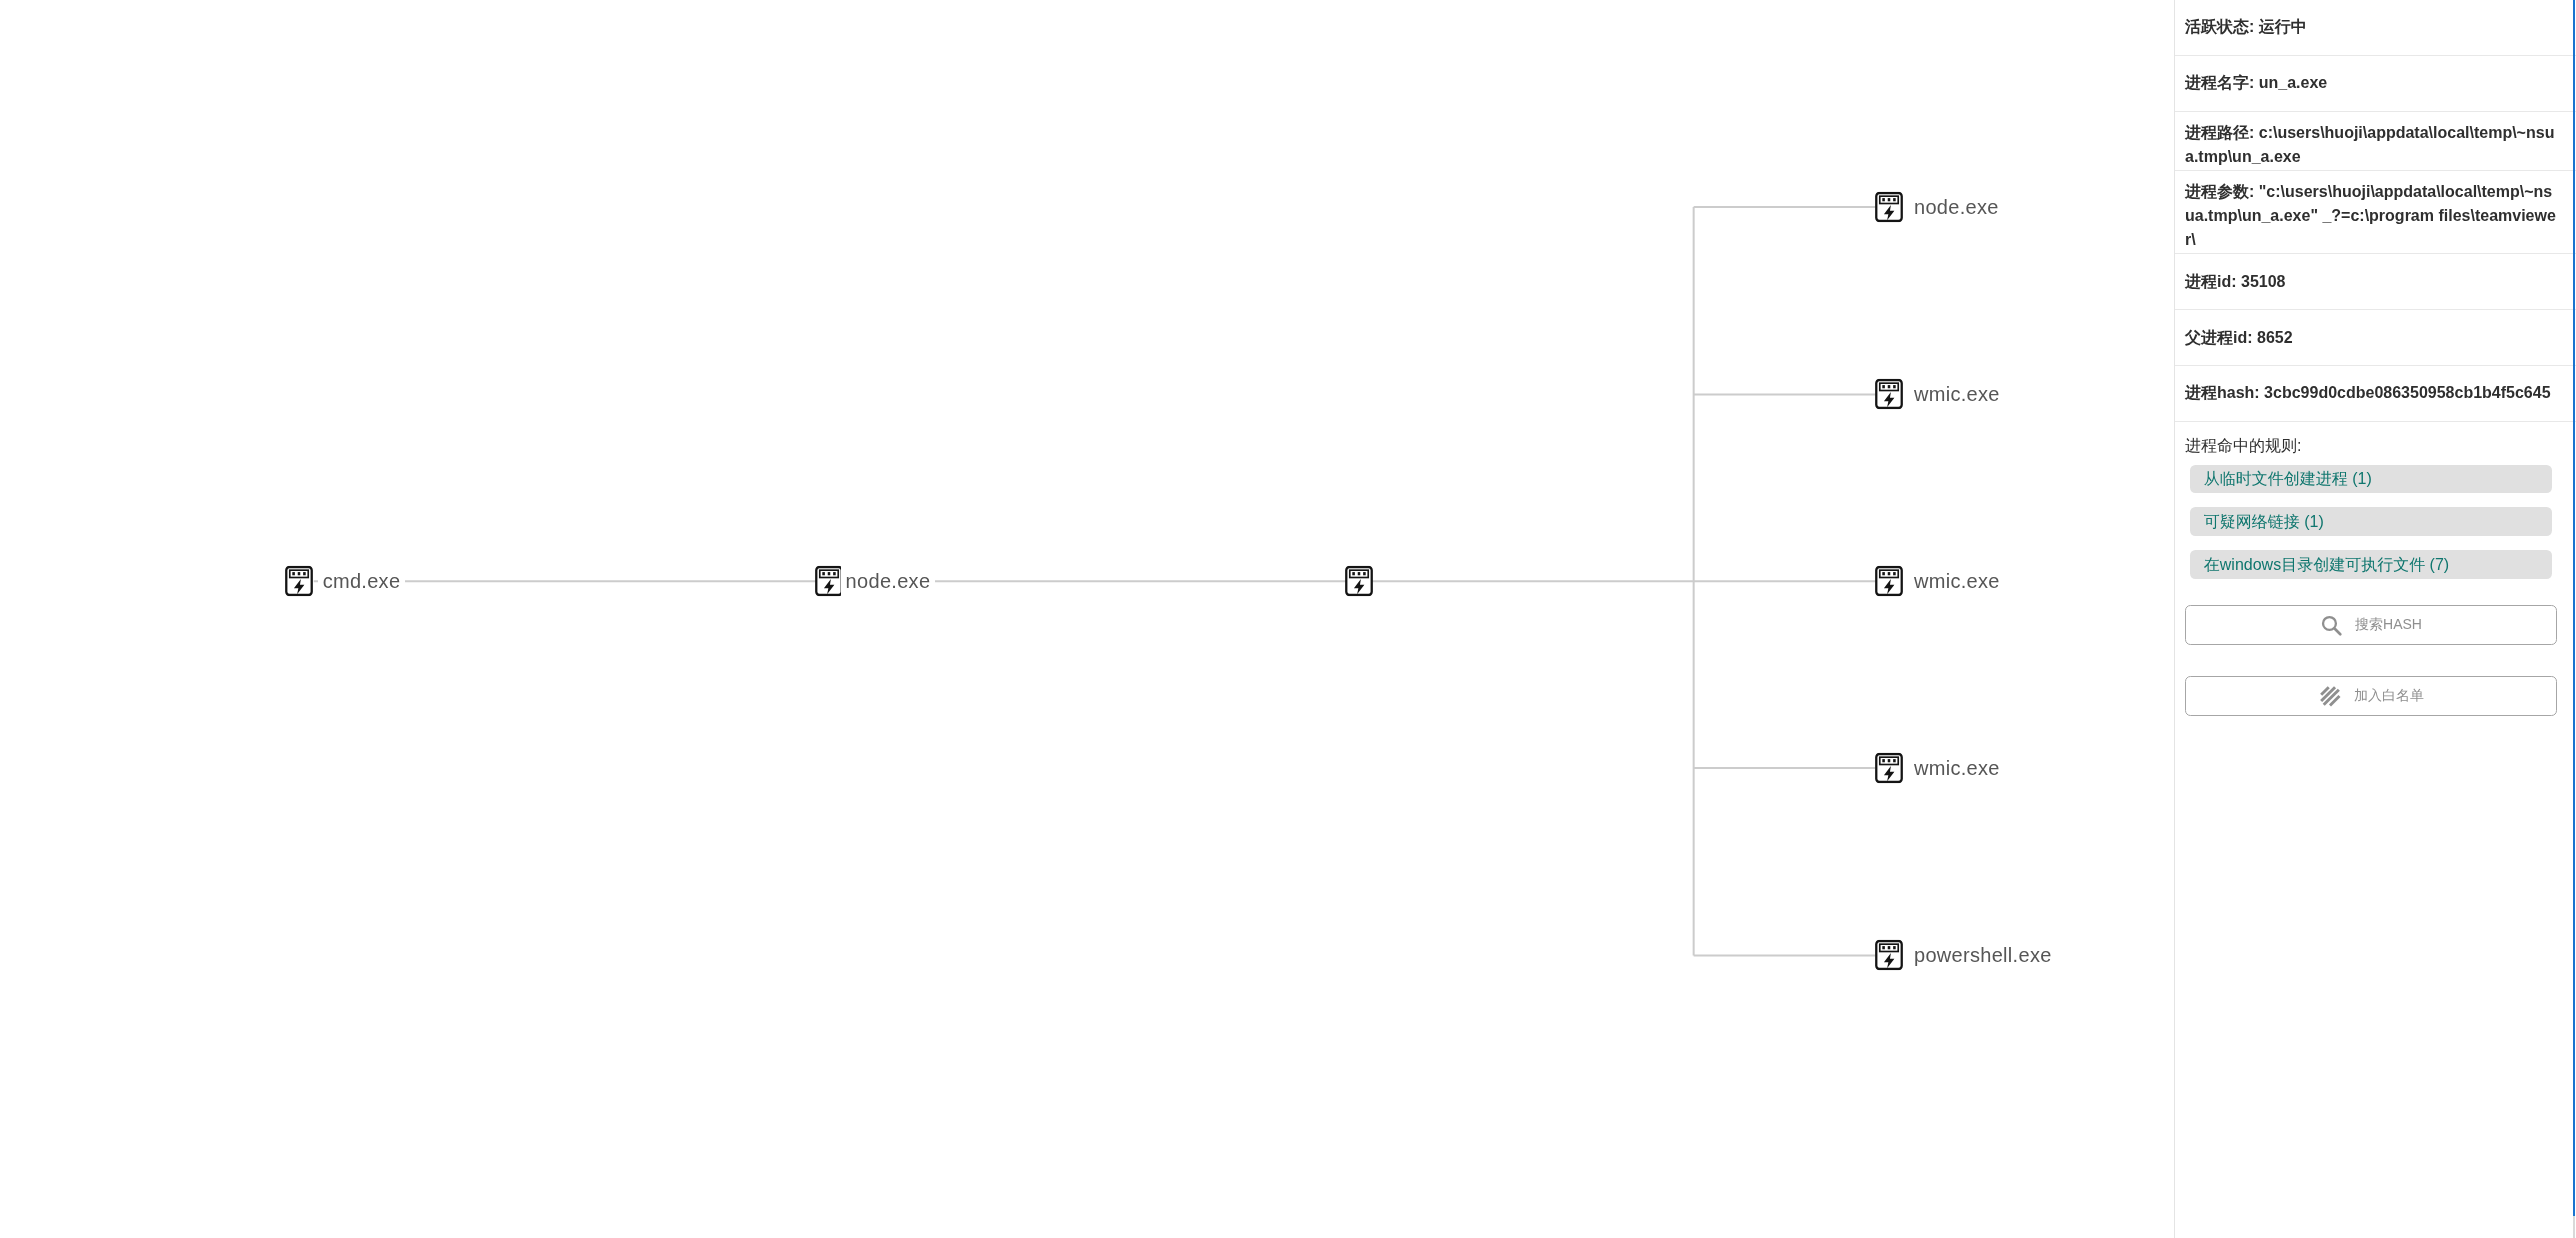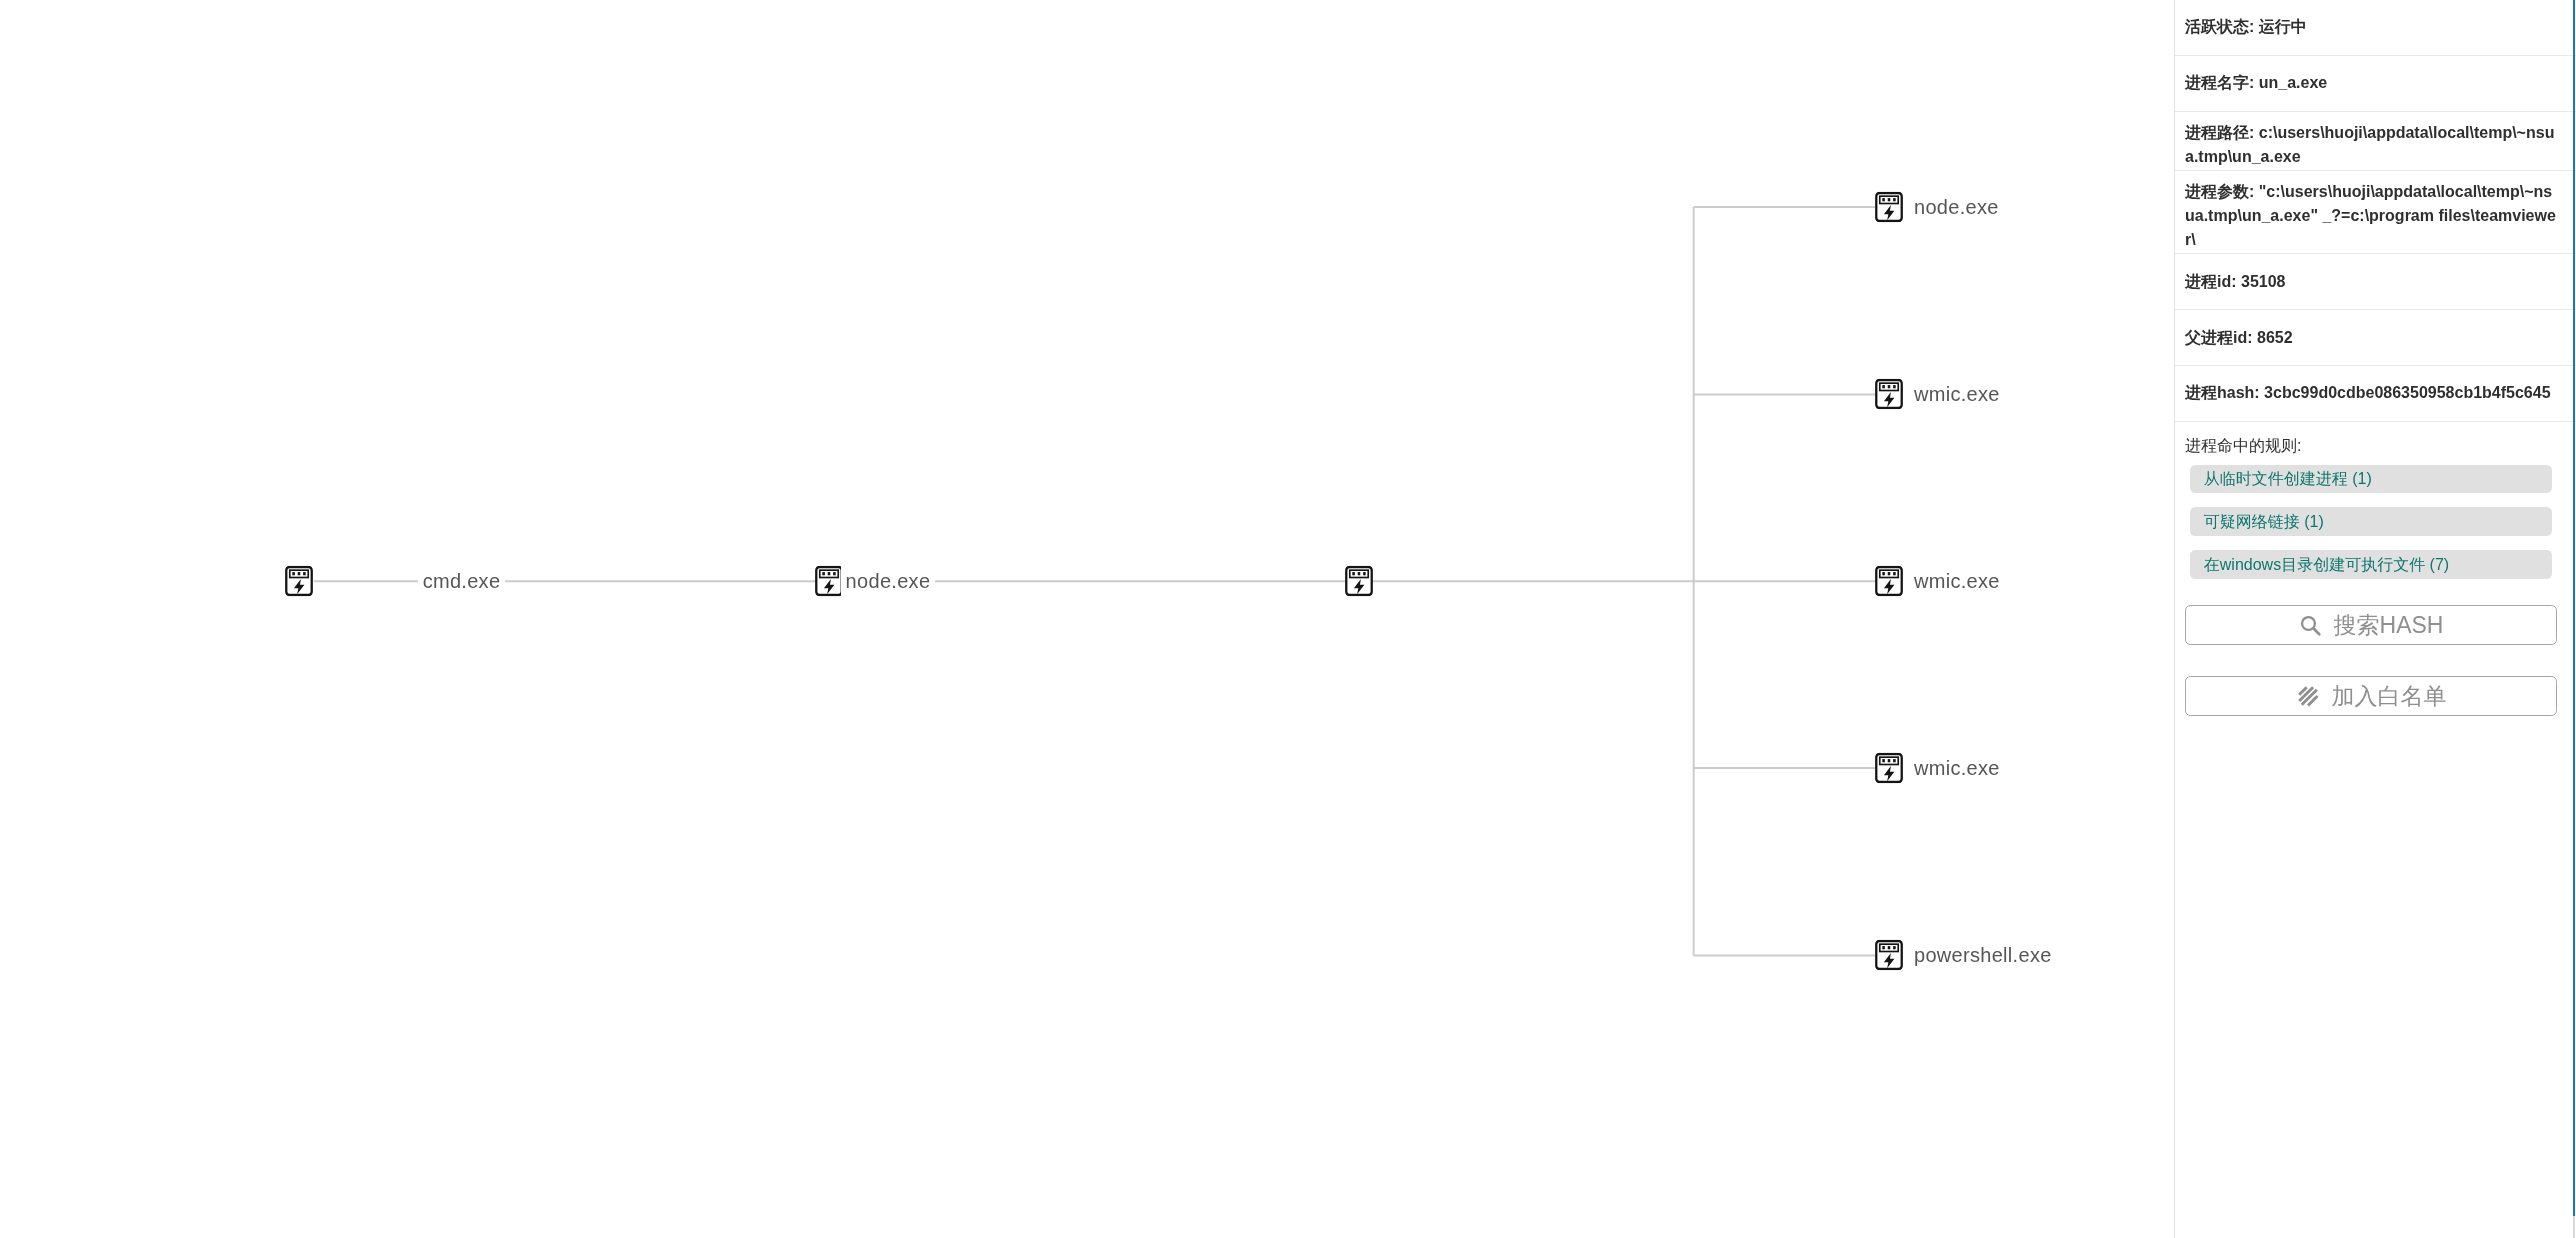--- a/index.html
+++ b/index.html
@@ -40,21 +40,21 @@
     box-sizing:border-box;display:block;margin:0 5.4px 14px 5.4px;
     background:#e0e0e0;border-radius:5.4px;
     padding:5.4px 0 5.4px 13.4px;font-size:16px;line-height:18px;color:#0f766e;
     cursor:pointer;
   }
   .pbtn{
     box-sizing:border-box;display:flex;align-items:center;justify-content:center;
     width:372px;height:40px;margin:0 0 0 10px;
     background:#ffffff;border:1.3px solid #a6a6a6;border-radius:5.4px;
     font-family:"Liberation Sans","DejaVu Sans",sans-serif;
-    font-size:23px;color:#8f8f8f;cursor:pointer;gap:12px;
+    font-size:14px;color:#8f8f8f;cursor:pointer;gap:12px;
   }
   .pbtn.search{margin-top:26px;}
   .pbtn.whitelist{margin-top:31px;}
   .pbtn svg{flex:0 0 auto;}
 
   
   .scroll-thumb{position:absolute;top:0;right:0.7px;width:2.7px;height:1216px;background:#1a73cf;}
   .scroll-track-end{position:absolute;top:1216px;right:0.7px;width:2.7px;height:23px;background:#d9d9d9;}
 </style>
 </head>
@@ -81,21 +81,21 @@
       <line x1="2521" y1="587" x2="2792" y2="587"></line>
       <line x1="2521" y1="1143" x2="2792" y2="1143"></line>
       <line x1="2521" y1="1422" x2="2792" y2="1422"></line>
     </g>
   </svg>
 
   <svg class="pnode-icon" style="left:285px;top:565px;" viewBox="0 0 44 48">
       <use href="#proc-icon"></use>
     </svg>
 
-  <div class="pnode-label left" style="right:1669px;top:565px;">cmd.exe</div>
+  <div class="pnode-label left" style="right:1769px;top:565px;">cmd.exe</div>
   <svg class="pnode-icon" style="left:815px;top:565px;" viewBox="0 0 44 48">
       <use href="#proc-icon"></use>
     </svg>
 
   <div class="pnode-label left" style="right:1239px;top:565px;">node.exe</div>
   <svg class="pnode-icon" style="left:1345px;top:565px;" viewBox="0 0 44 48">
       <use href="#proc-icon"></use>
     </svg>
 
   <svg class="pnode-icon" style="left:1875px;top:191px;" viewBox="0 0 44 48">

